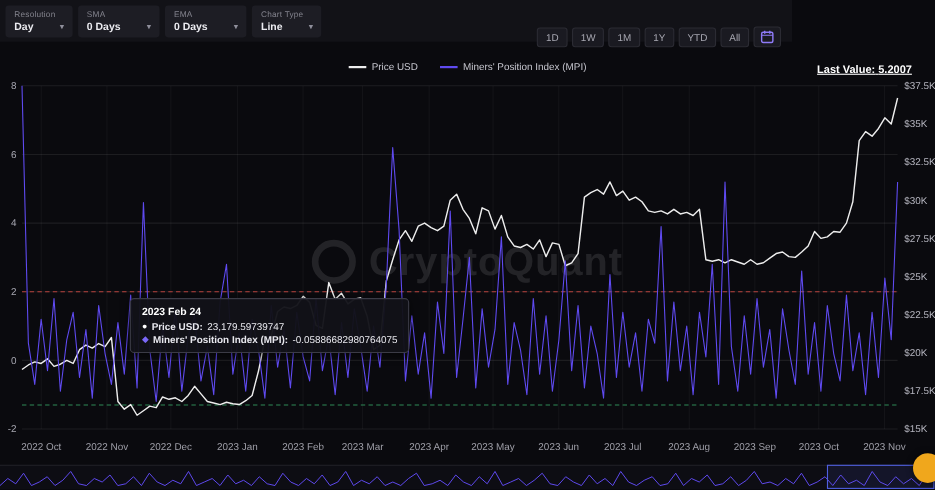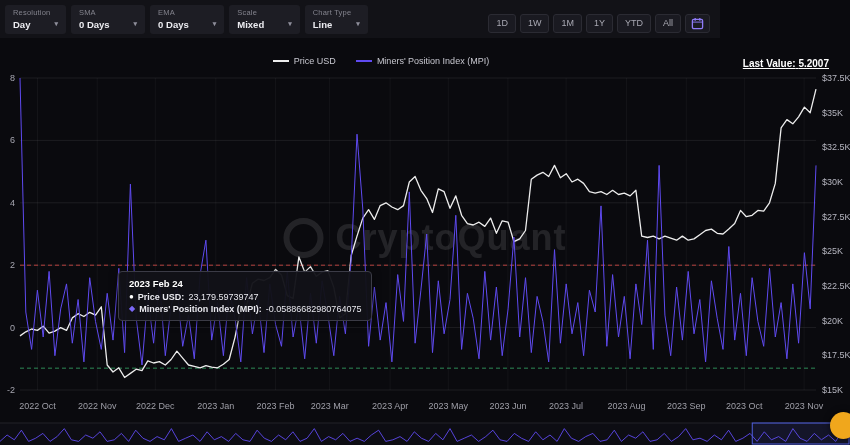--- a/index.html
+++ b/index.html
@@ -8,25 +8,25 @@
     background:#0a0a0e;color:#ddd;
     font-family:"Liberation Sans",sans-serif;
   }
   
   .toolbar{position:absolute;top:0;left:0;width:720px;height:38px;background:#121217;z-index:2;display:flex;align-items:center}
   .controls{display:flex;gap:5px;padding-left:5px}
   .ctrl{background:#1d1d24;border-radius:3px;padding:3px 8px 4px 8px;cursor:pointer;min-width:42px}
   .ctrl-label{font-size:7.5px;color:#83838d;margin-bottom:2px;letter-spacing:.2px}
   .ctrl-value{font-size:9.5px;color:#ececf1;display:flex;align-items:center;justify-content:space-between;gap:24px;font-weight:bold}
   .caret{color:#8f8f9b;font-size:7px}
-  .ranges{position:absolute;right:10px;top:14px;display:flex;gap:4px;}
+  .ranges{position:absolute;right:10px;top:24px;display:flex;gap:4px;align-items:center}
   .range-btn{font-size:9px;color:#a8a8b2;background:#1a1a21;border:1px solid #2b2b33;border-radius:3px;padding:3px 7px;cursor:pointer}
   .cal-btn{background:#1a1a21;border:1px solid #2b2b33;border-radius:3px;padding:2px 5px;cursor:pointer;display:flex;align-items:center}
   
-  .legend{position:absolute;top:56px;left:0;width:762px;display:flex;justify-content:center;gap:20px;z-index:2}
+  .legend{position:absolute;top:56px;left:0;width:850px;display:flex;justify-content:center;gap:20px;z-index:2}
   .legend-item{display:flex;align-items:center;gap:5px;font-size:9px;color:#c7c7cf;cursor:pointer}
   .legend-swatch{width:16px;height:2px;display:inline-block}
   .last-value{position:absolute;top:58px;right:21px;font-size:10px;font-weight:bold;color:#fff;text-decoration:underline;z-index:2;cursor:pointer}
   
   .watermark{position:absolute;left:425px;top:238px;transform:translate(-50%,-50%);display:flex;align-items:center;gap:12px;opacity:.10;z-index:0}
   .wm-ring{width:28px;height:28px;border:6px solid #fff;border-radius:50%;display:inline-block}
   .wm-text{font-size:36px;font-weight:bold;color:#fff;letter-spacing:1px}
   
   #chart-svg{position:absolute;left:0;top:0;z-index:1}
   
@@ -55,27 +55,20 @@
         <div class="ctrl-label">SMA</div>
         <div class="ctrl-value">
           <span>0 Days</span>
           <span class="caret">▾</span>
         </div>
       </div>
       <div class="ctrl">
         <div class="ctrl-label">EMA</div>
         <div class="ctrl-value">
           <span>0 Days</span>
-          <span class="caret">▾</span>
-        </div>
-      </div>
-      <div class="ctrl">
-        <div class="ctrl-label">Scale</div>
-        <div class="ctrl-value">
-          <span>Mixed</span>
           <span class="caret">▾</span>
         </div>
       </div>
       <div class="ctrl">
         <div class="ctrl-label">Chart Type</div>
         <div class="ctrl-value">
           <span>Line</span>
           <span class="caret">▾</span>
         </div>
       </div>

